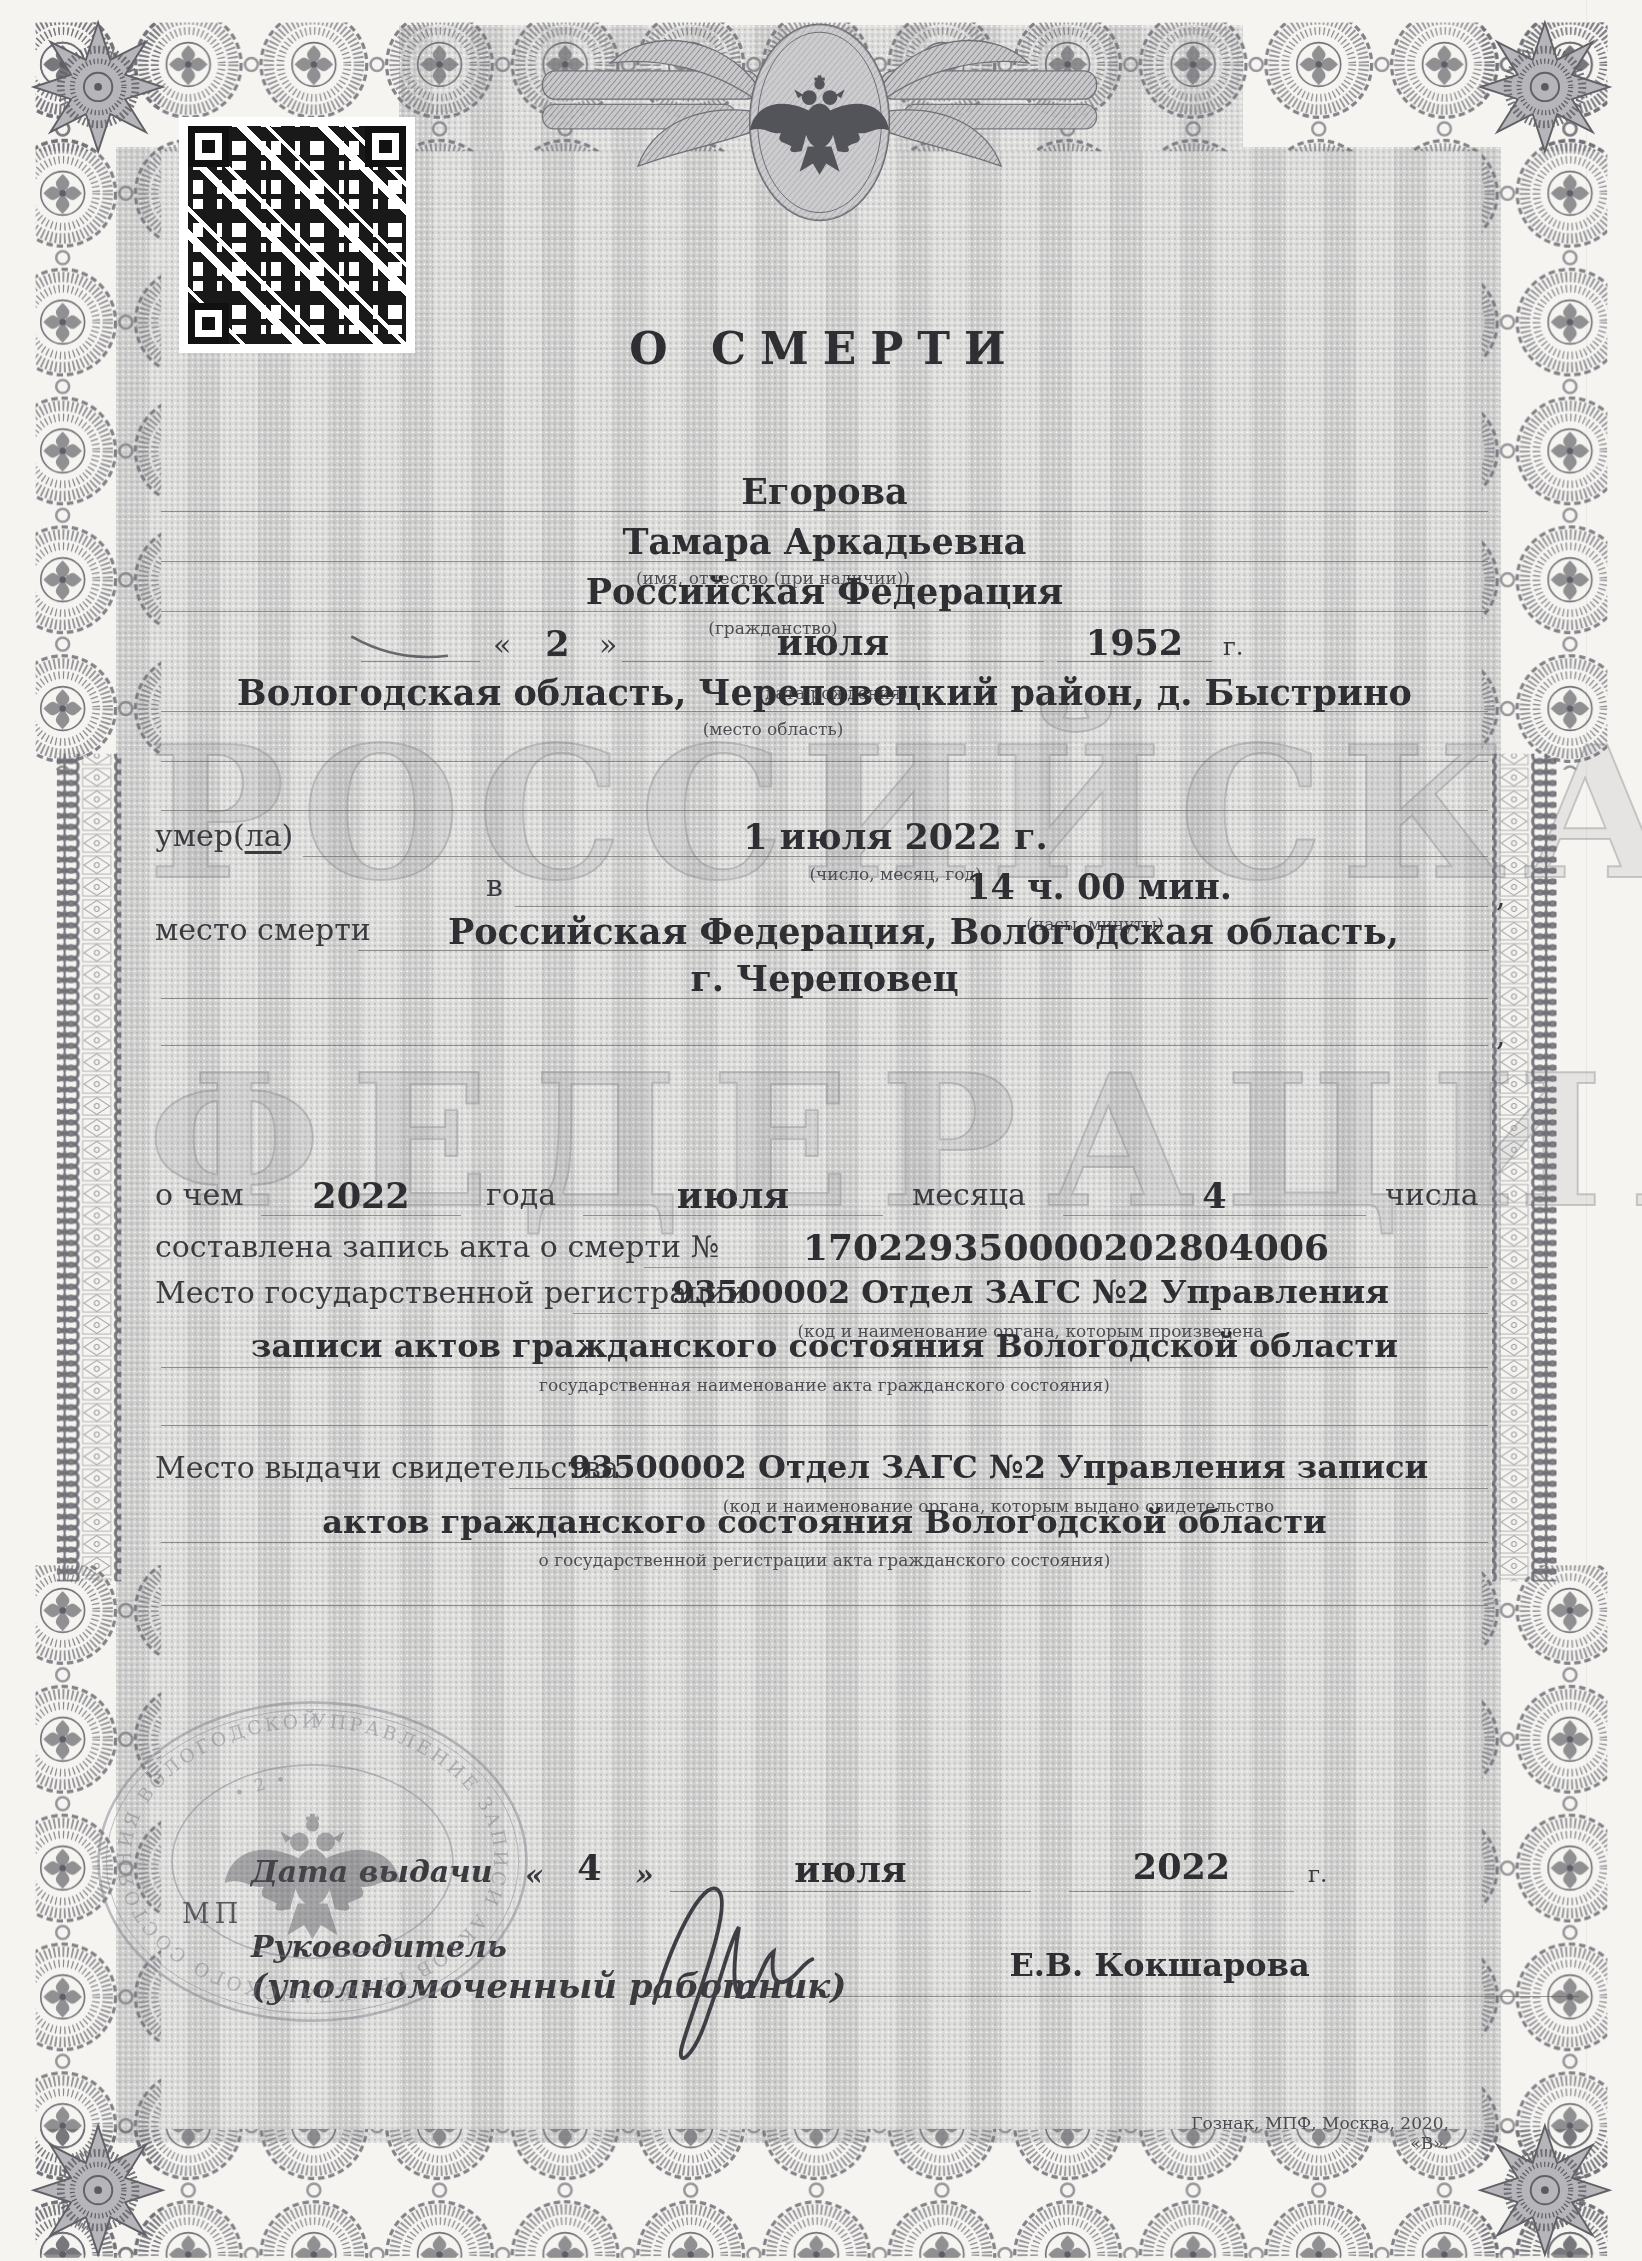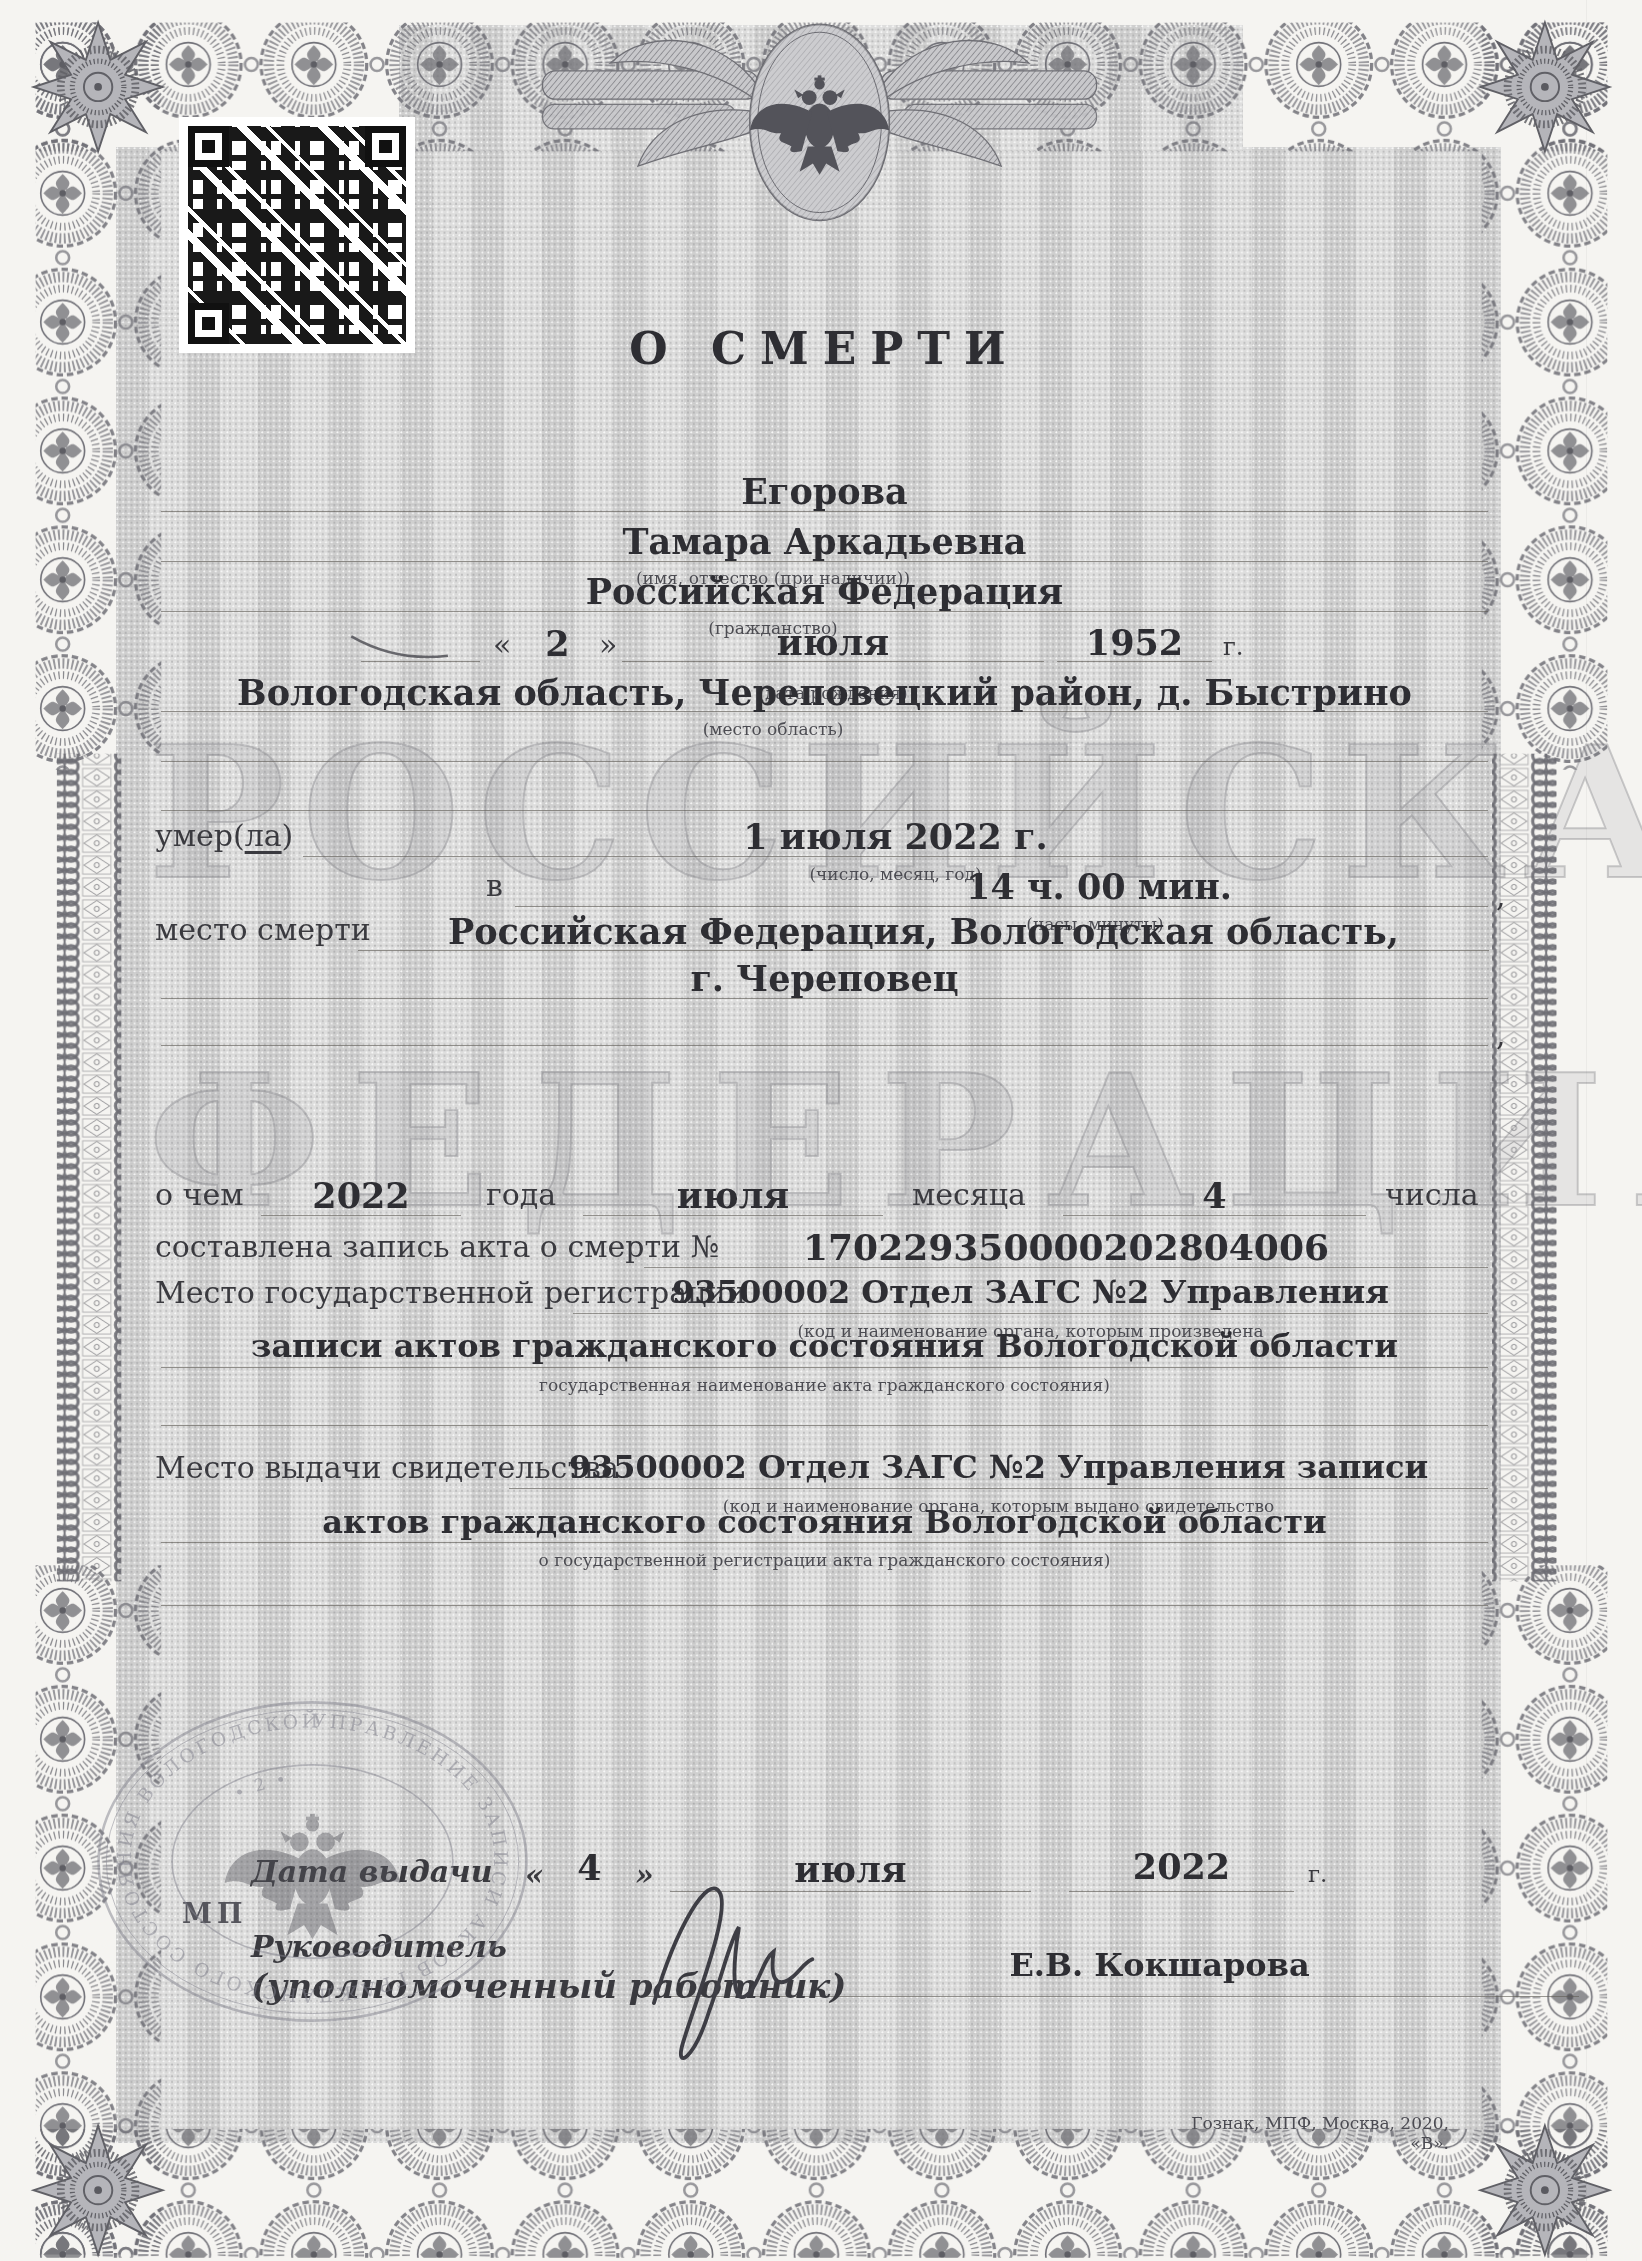--- a/index.html
+++ b/index.html
@@ -226,21 +226,21 @@
   <div class="txt it" style="left:251px;top:1854px;">Дата выдачи</div>
   <div class="txt it" style="left:525px;top:1857px;">«</div>
   <div class="txt v" style="left:551px;top:1850px;width:77px;">4</div>
   <div class="txt it" style="left:635px;top:1857px;">»</div>
   <div class="ln" style="left:670px;top:1891px;width:361px;"></div>
   <div class="txt v" style="left:670px;top:1852px;width:361px;">июля</div>
   <div class="ln" style="left:1069px;top:1891px;width:225px;"></div>
   <div class="txt v" style="left:1069px;top:1849px;width:225px;">2022</div>
   <div class="txt l" style="left:1308px;top:1863px;font-size:23px;">г.</div>
 
-  <div class="txt l" style="left:182px;top:1900px;font-size:27px;letter-spacing:5.2px;color:#55555c;font-weight:bold;">МП</div>
+  <div class="txt l" style="left:182px;top:1900px;font-size:27px;letter-spacing:5.2px;color:#55555c;">МП</div>
   <div class="txt it" style="left:251px;top:1929px;">Руководитель</div>
   <div class="txt it" style="left:251px;top:1966px;font-size:34px;">(уполномоченный работник)</div>
   <div class="ln" style="left:638px;top:1996px;width:941px;"></div>
   <div class="txt v" style="left:934px;top:1949px;width:451px;font-size:32px;">Е.В. Кокшарова</div>
 
   <div class="txt" style="left:1153px;top:2113px;width:296px;text-align:right;font-size:17px;color:#4b4b52;">Гознак, МПФ, Москва, 2020, «В».</div>
 
   <div class="qr">
     <div class="qr-noise">
       <div class="fndr" style="left:0;top:0;">

